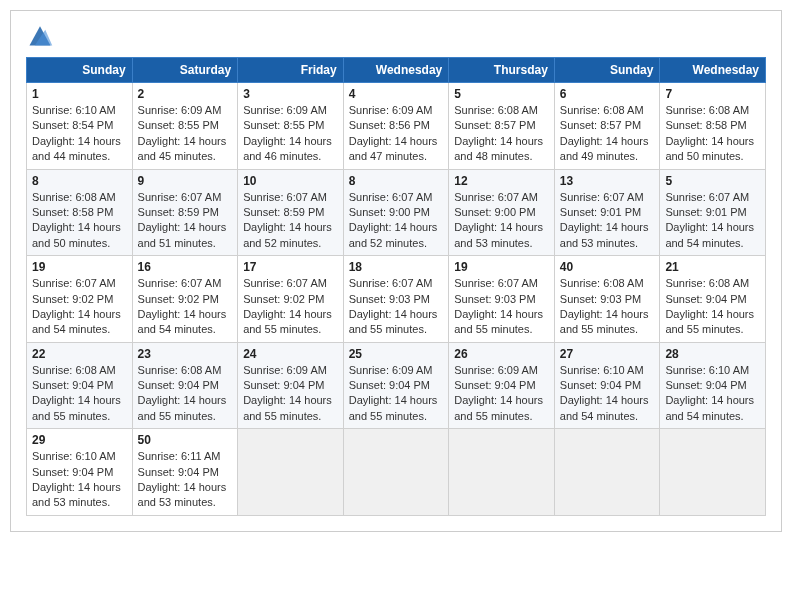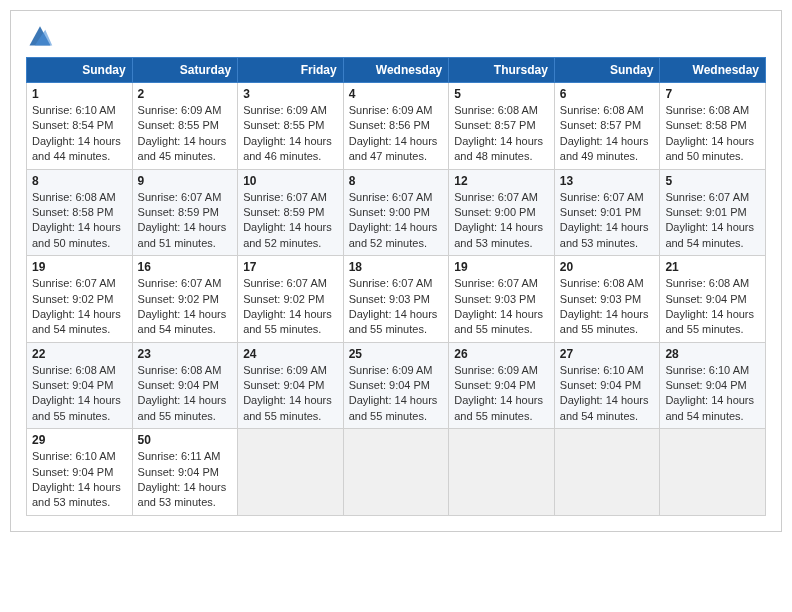--- a/index.html
+++ b/index.html
@@ -201,21 +201,21 @@
           </td>
           <td>
             <span class="day-num">18</span>
             <div class="day-info">Sunrise: 6:07 AM<br>Sunset: 9:03 PM<br>Daylight: 14 hours and 55 minutes.</div>
           </td>
           <td>
             <span class="day-num">19</span>
             <div class="day-info">Sunrise: 6:07 AM<br>Sunset: 9:03 PM<br>Daylight: 14 hours and 55 minutes.</div>
           </td>
           <td>
-            <span class="day-num">20</span>
+            <span class="day-num">40</span>
             <div class="day-info">Sunrise: 6:08 AM<br>Sunset: 9:03 PM<br>Daylight: 14 hours and 55 minutes.</div>
           </td>
           <td>
             <span class="day-num">21</span>
             <div class="day-info">Sunrise: 6:08 AM<br>Sunset: 9:04 PM<br>Daylight: 14 hours and 55 minutes.</div>
           </td>
         </tr>
         <tr>
           <td>
             <span class="day-num">22</span>

